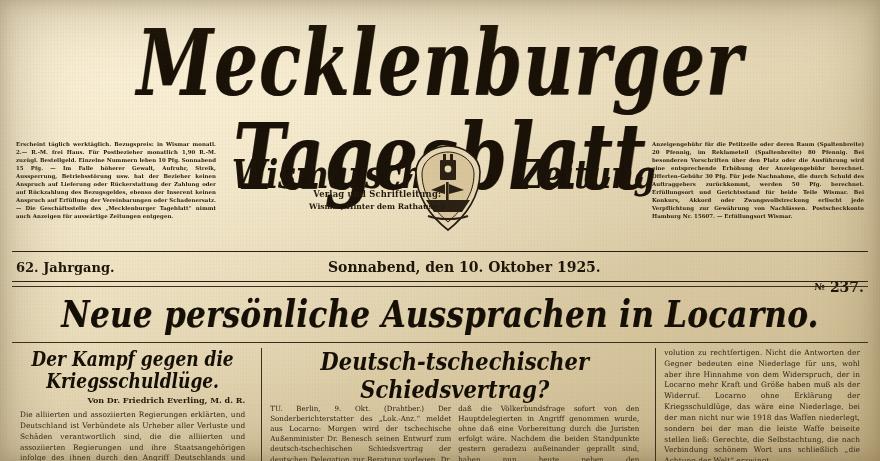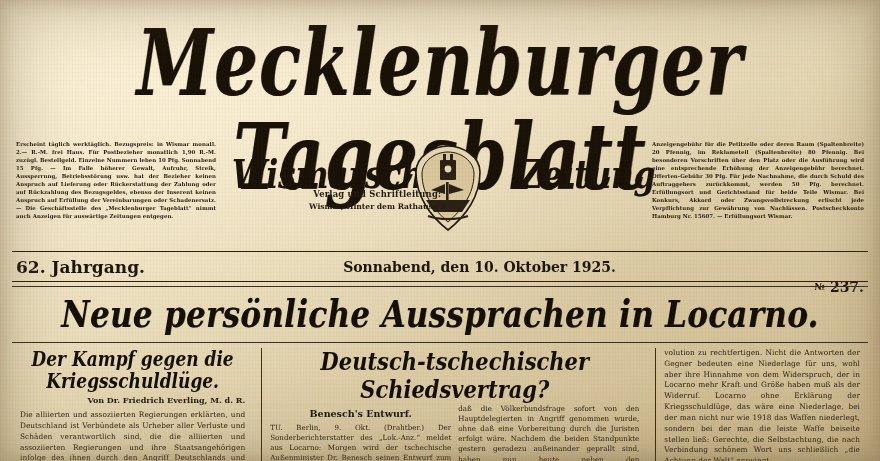--- a/index.html
+++ b/index.html
@@ -148,21 +148,21 @@
     left: 16px;
     right: 16px;
     height: 26px;
     display: flex;
     align-items: center;
     justify-content: space-between;
     font-family: "DejaVu Serif", serif;
     font-weight: bold;
     color: #1e1509;
   }
-  .datebar .jahrgang { font-size: 17px; }
+  .datebar .jahrgang { font-size: 13px; }
   .datebar .date { font-size: 14px; }
   .datebar .issue { font-size: 14px; margin-top: 40px; }
   .datebar .issue .nr { font-size: 10px; vertical-align: 2px; }
 
   
   .headline {
     position: absolute;
     top: 292px;
     left: 0;
     right: 0;
@@ -310,21 +310,20 @@
         <div>Kriegsschuldlüge.</div>
       </div>
       <div class="byline">Von Dr. Friedrich Everling, M. d. R.</div>
       <div class="body-text">Die alliierten und assoziierten Regierungen erklärten, und Deutschland ist Verbündete als Urheber aller Verluste und Schäden verantwortlich sind, die die alliierten und assoziierten Regierungen und ihre Staatsangehörigen infolge des ihnen durch den Angriff Deutschlands und seiner Verbündeten aufgezwungenen Krieges erlitten haben.</div>
     </div>
 
     <div class="col c2">
       <div class="col-head">Deutsch-tschechischer Schiedsvertrag?</div>
       <div class="two-sub">
         <div>
-          <div class="sub-head">Benesch's Entwurf.</div>
           <div class="body-text small">TU. Berlin, 9. Okt. (Drahtber.) Der Sonderberichterstatter des „Lok.-Anz.“ meldet aus Locarno:
 Morgen wird der tschechische Außenminister Dr. Benesch seinen Entwurf zum deutsch-tschechischen Schiedsvertrag der deutschen Delegation zur Beratung vorlegen. Dr. Benesch bezeichnete die tschechische Frage als die wichtigste. Er</div>
         </div>
         <div>
           <div class="body-text small">daß die Völkerbundsfrage sofort von den Hauptdelegierten in Angriff genommen wurde, ohne daß eine Vorbereitung durch die Juristen erfolgt wäre. Nachdem die beiden Standpunkte gestern geradezu außeinander geprallt sind, haben nun heute neben den Juristenverhandlungen auch Besprechungen der Hauptdelegierten für die beiden Sonnabend angesetzten Vollkonferenzen zu stattfinden. Die Tatsache, daß die bei den Sonn-</div>
         </div>
       </div>
     </div>
 
     <div class="col c3">

